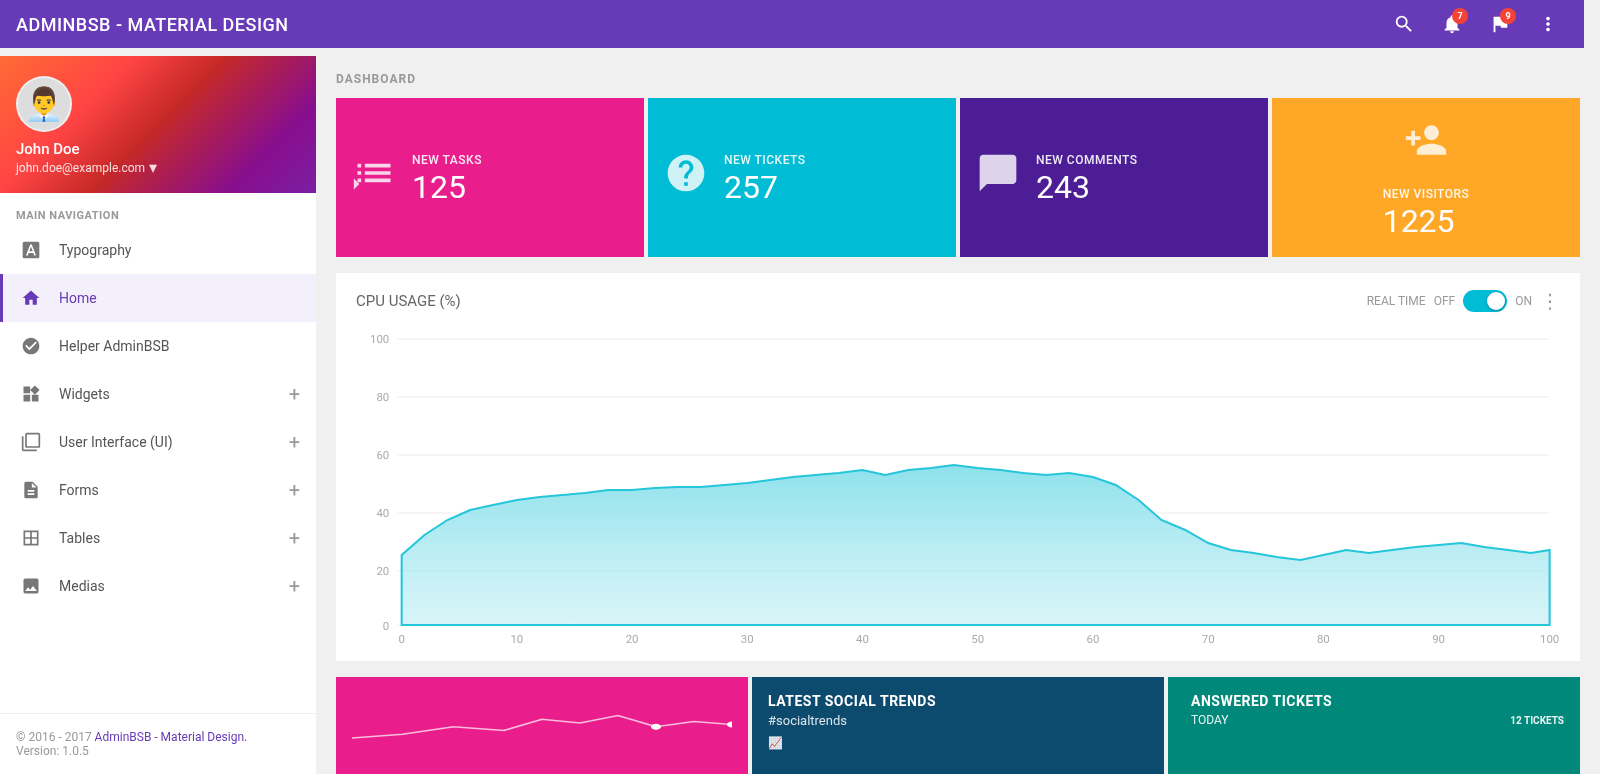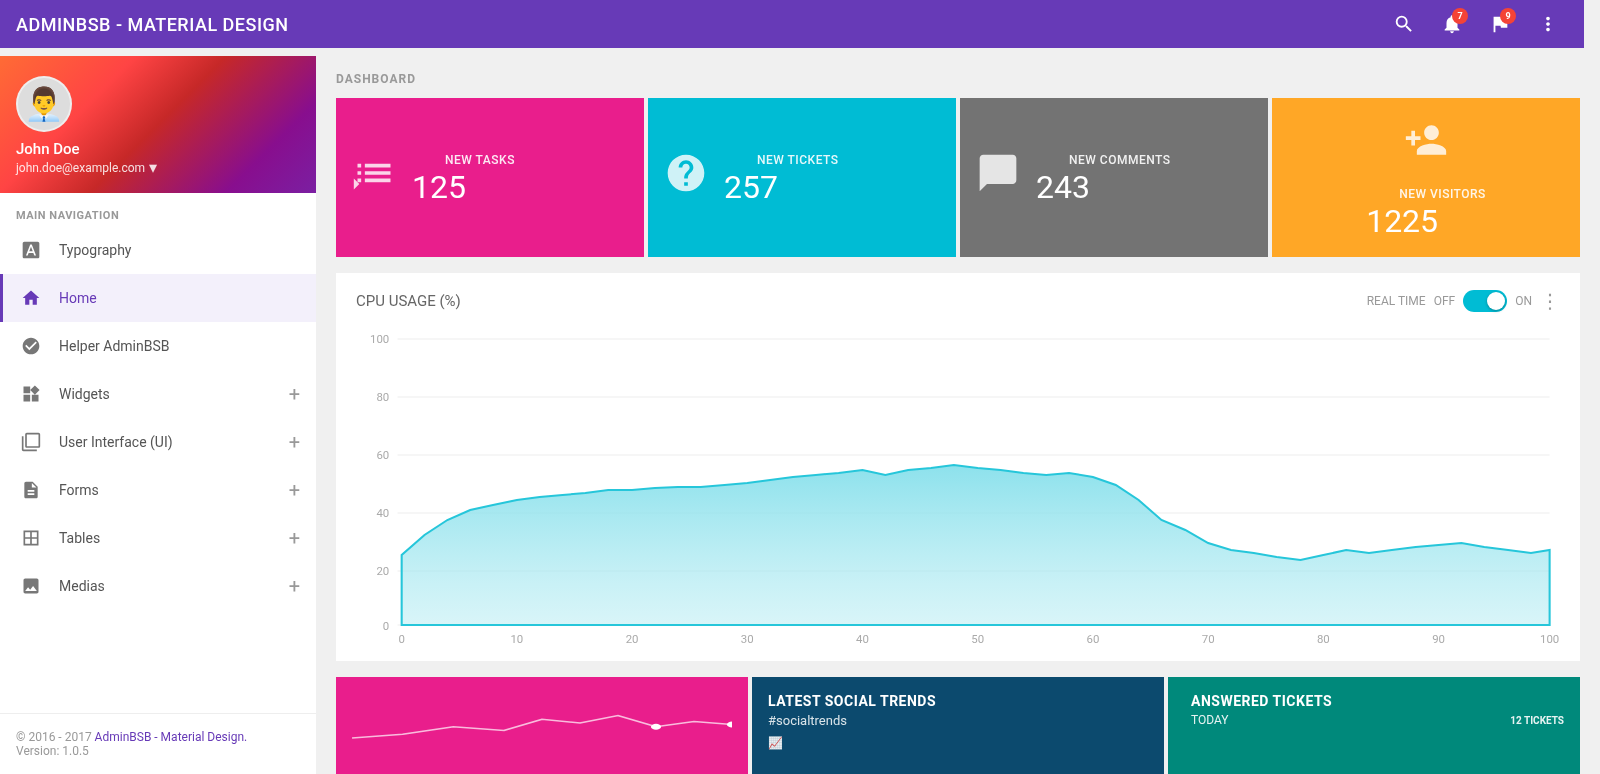--- a/index.html
+++ b/index.html
@@ -184,34 +184,33 @@
     .stat-card {
       display: flex;
       align-items: center;
       padding: 20px 16px;
       color: white;
       gap: 16px;
       min-height: 90px;
     }
     .stat-card.pink { background: #E91E8C; }
     .stat-card.teal { background: #00BCD4; }
-    .stat-card.green { background: #737373; }
+    .stat-card.green { background: #4c1d95; }
     .stat-card.orange { background: #FFA726; flex-direction: column; }
     .stat-card-icon {
       font-size: 36px;
       opacity: 0.9;
     }
     .stat-card-info { flex: 1; }
     .stat-card-label {
       font-size: 12px;
       font-weight: 500;
       letter-spacing: 0.5px;
       opacity: 0.9;
       margin-bottom: 4px;
-      margin-left: 33px;
     }
     .stat-card-value {
       font-size: 32px;
       font-weight: 400;
       line-height: 1;
     }
 
     
     .chart-card {
       background: white;

